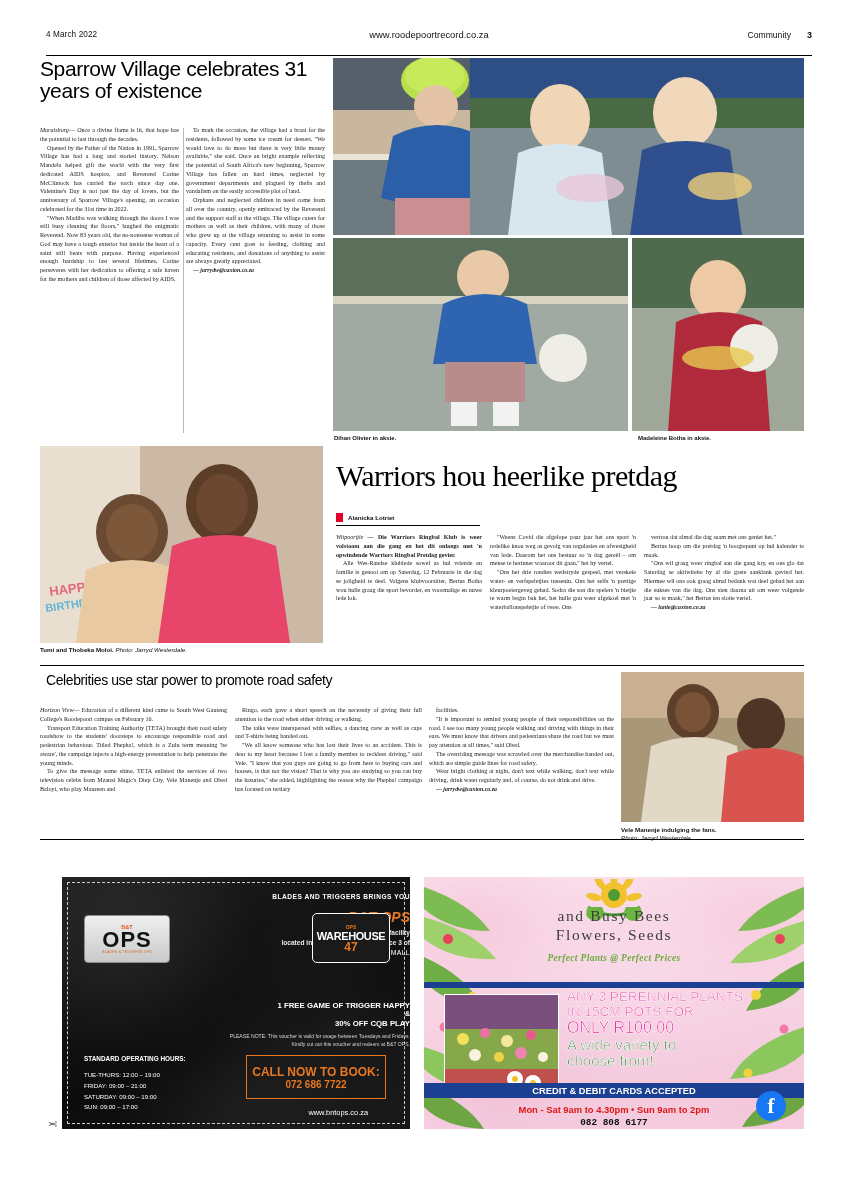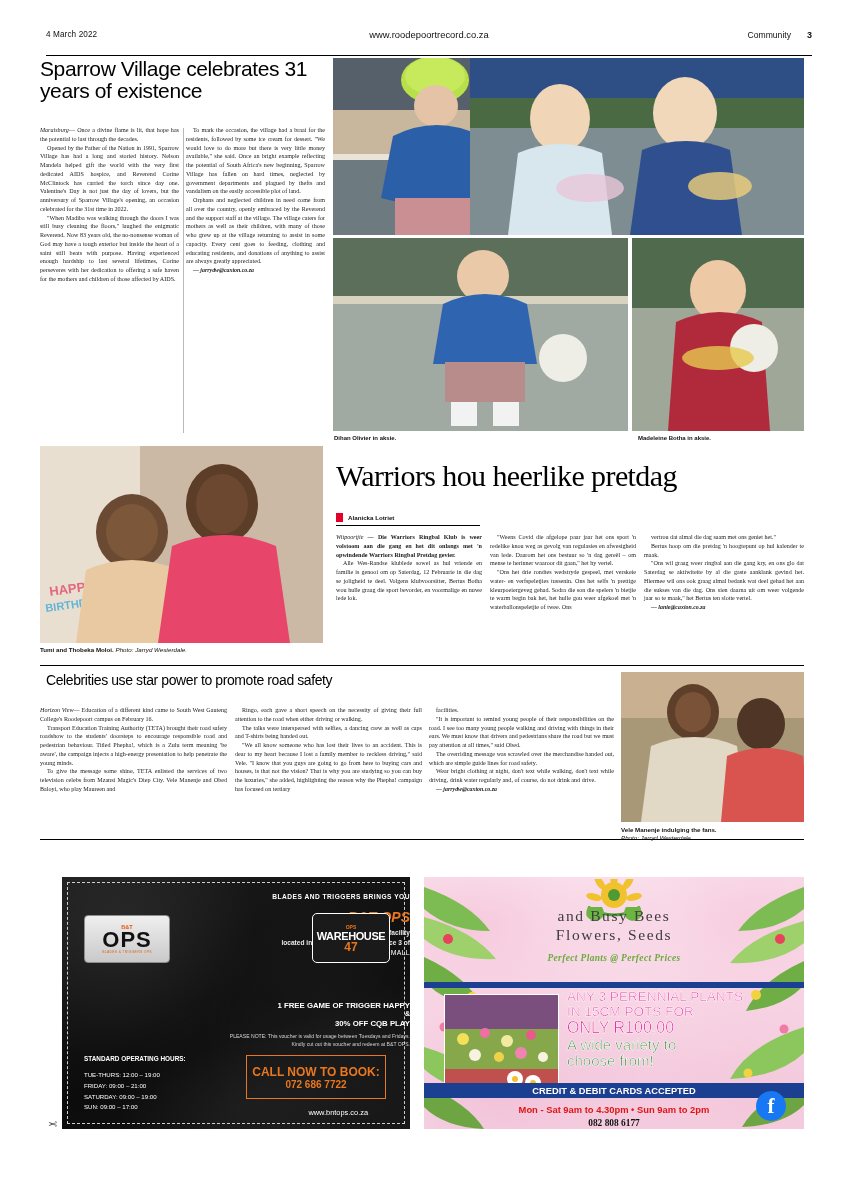--- a/index.html
+++ b/index.html
@@ -188,21 +188,21 @@
     position:absolute; left:0; right:0; bottom:31px; height:15px; background:#1b3f91;
     display:flex; align-items:center; justify-content:center;
     font-family:"Liberation Sans",sans-serif; font-weight:700; font-size:9.3px; color:#fff;
   }
   .hours-bar {
     position:absolute; left:0; right:0; bottom:14px; text-align:center;
     font-family:"Liberation Sans",sans-serif; font-weight:700; font-size:9.4px; color:#e01414;
   }
   .phone-bar {
     position:absolute; left:0; right:0; bottom:1px; text-align:center;
-    font-family:Liberation Serif, serif; font-weight:700; font-size:9.4px; color:#111;
+    font-family:Liberation Mono, monospace; font-weight:700; font-size:9.4px; color:#111;
   }
   .fb-circle {
     position:absolute; right:18px; bottom:8px; width:30px; height:30px; border-radius:50%;
     background:#1877f2; color:#fff; display:flex; align-items:center; justify-content:center;
     font-family:"Liberation Serif",serif; font-weight:700; font-size:21px;
   }
 </style>
 </head>
 <body>
 

